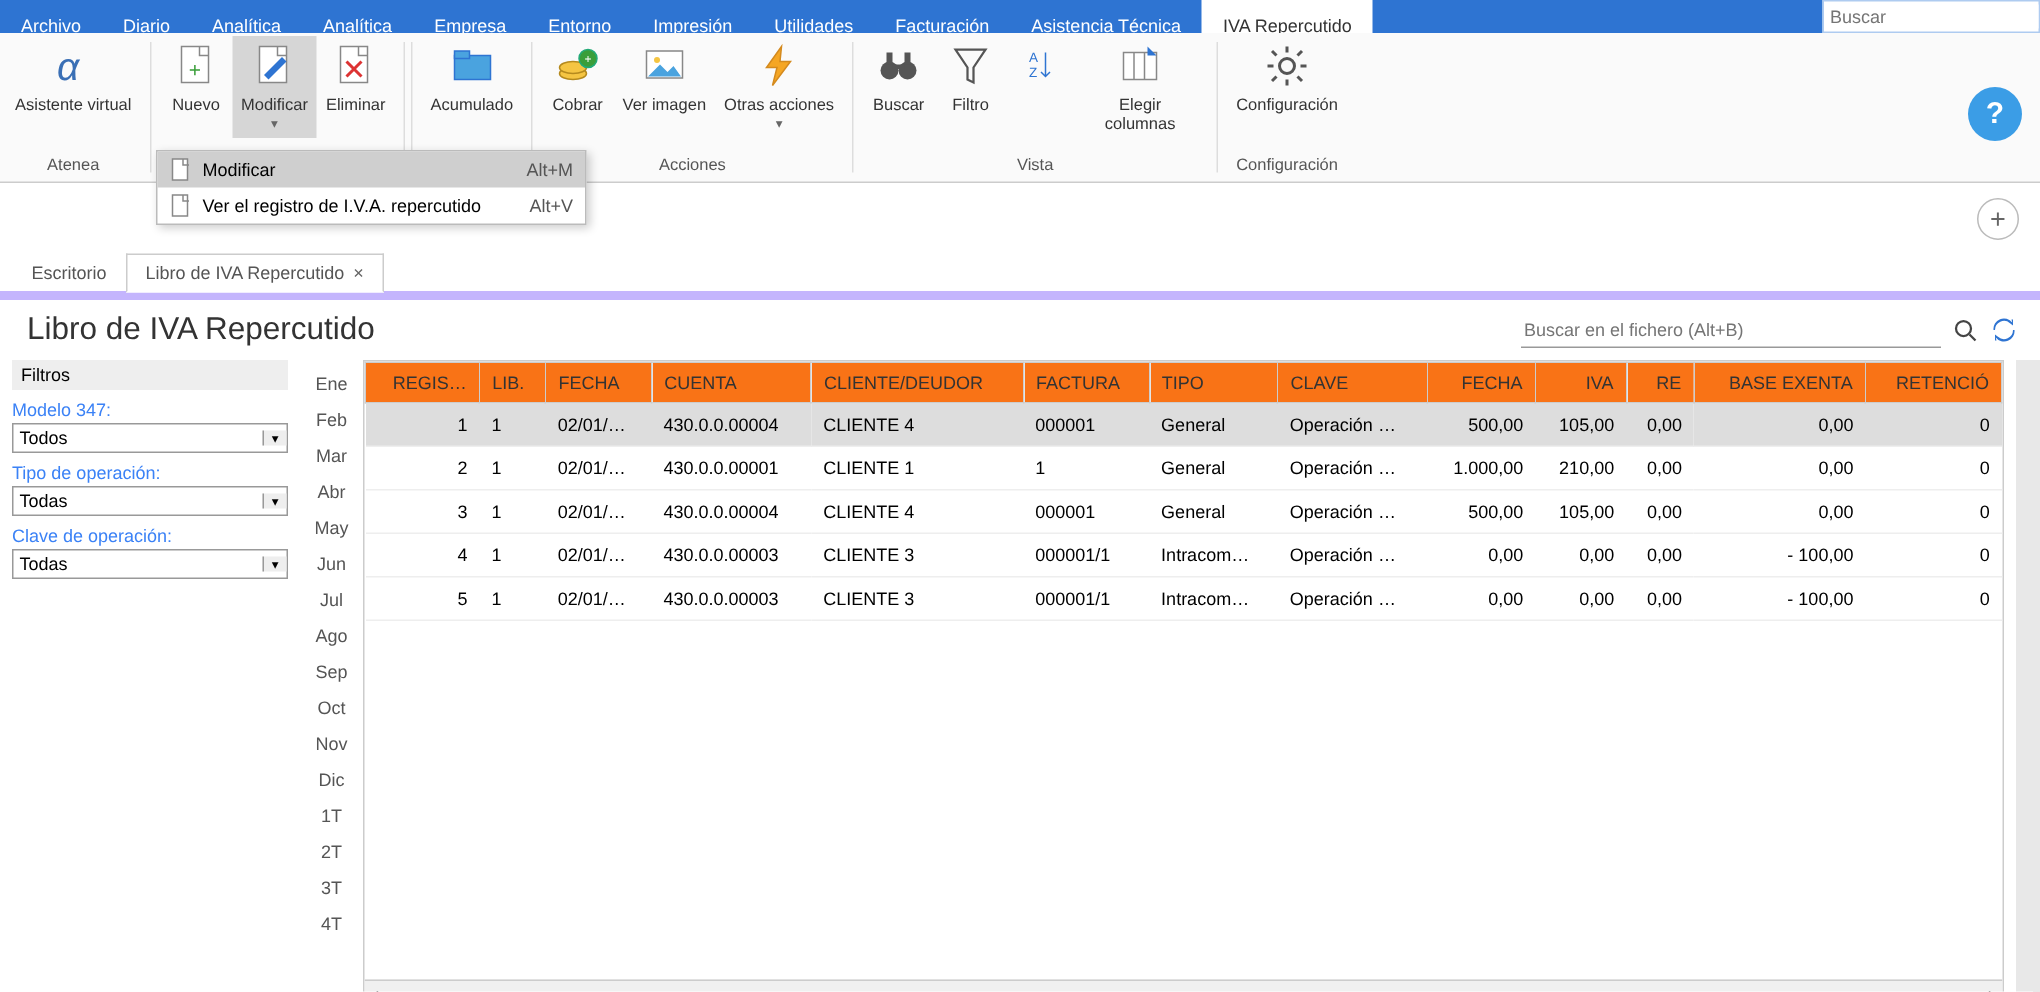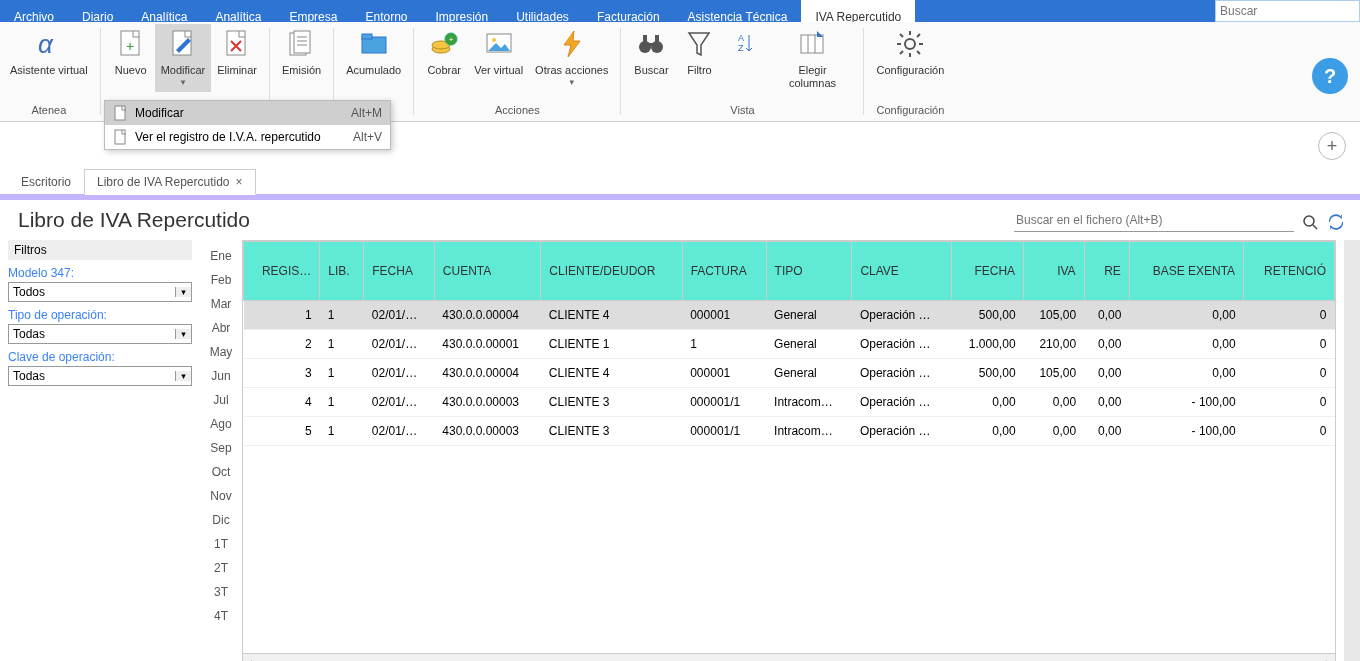--- a/index.html
+++ b/index.html
@@ -40,41 +40,41 @@
 
 
 .doc-tabs { display:flex; align-items:flex-end; height:30px; padding-left:8px; border-bottom:6px solid #c4b5fd; margin-top:48px; font-size:12px;}
 .doc-tab { padding:5px 12px; color:#555; cursor:pointer; border:1px solid transparent; position:relative; top:1px;}
 .doc-tab.active { background:#fff; border:1px solid #ccc; border-bottom:1px solid #fff;}
 .doc-tab .close-x { margin-left:6px; color:#666; cursor:pointer;}
 
 
 .page-head { display:flex; align-items:center; padding:8px 14px 8px 18px;}
 .page-title { font-size:21px; color:#333; flex:1;}
-.file-search { display:flex; align-items:flex-end; gap:6px;}
+.file-search { display:flex; align-items:center; gap:6px;}
 .file-search input { width:280px; border:none; border-bottom:1px solid #999; font-size:12px; padding:4px 2px; outline:none; color:#888;}
 .file-search .icon-btn { width:20px; height:20px; display:flex; align-items:center; justify-content:center; cursor:pointer; color:#444;}
 .file-search .refresh { color:#2e74d2;}
 
 
 .main { display:flex; height:430px; }
 .filters-panel { width:200px; padding:0 8px; font-size:12px; }
 .filters-panel .panel-title { background:#eee; padding:3px 6px; font-weight:normal; margin-bottom:6px;}
 .filters-panel .field-label { margin:4px 0 2px 0; color:#3b82f6;}
 .filters-panel .combo { display:flex; border:1px solid #999; height:20px; align-items:center; background:#fff; margin-bottom:6px;}
 .filters-panel .combo span { flex:1; padding:0 4px;}
 .filters-panel .combo .arrow { width:16px; text-align:center; background:#eee; border-left:1px solid #999; font-size:9px; cursor:pointer;}
 
 .months-col { width:42px; padding-top:4px;}
 .months-col .m-item { font-size:12px; color:#555; text-align:center; padding:5px 0; cursor:pointer;}
 
 .table-wrap { flex:1; display:flex; flex-direction:column; border:1px solid #ccc; margin-right:8px; overflow:hidden;}
 .grid { flex:1; overflow:auto;}
 table.data { border-collapse:collapse; width:100%; font-size:12px;}
-table.data th { background:#5eead4; border:1px solid #ccc; padding:22px 8px; text-align:left; font-weight:normal; color:#333; white-space:nowrap; position:sticky; top:0;}
+table.data th { background:#f97316; border:1px solid #ccc; padding:6px 8px; text-align:left; font-weight:normal; color:#333; white-space:nowrap; position:sticky; top:0;}
 table.data th.num, table.data td.num { text-align:right;}
 table.data td { border-bottom:1px solid #eee; padding:7px 8px; white-space:nowrap;}
 table.data tr.selected td { background:#ddd;}
 .hscroll { height:16px; background:#f0f0f0; border-top:1px solid #ccc; position:relative;}
 .hscroll .arrow { position:absolute; top:0; width:16px; height:16px; display:flex; align-items:center; justify-content:center; font-size:10px; color:#555; cursor:pointer;}
 .hscroll .arrow.left { left:0; }
 .hscroll .arrow.right { right:0;}
 .vscroll-stub { width:16px; background:#e8e8e8;}
 
 svg { display:block;}
@@ -148,37 +148,20 @@
                 <path d="M16 2v6h6" fill="none" stroke="#888"></path>
                 <path d="M8 12 L18 22 M18 12 L8 22" stroke="#d33" stroke-width="2"></path>
               </svg>
             </div>
             <div class="label">Eliminar</div>
           </div>
         </div>
         <div class="group-label"></div>
       </div>
       <div class="ribbon-sep"></div>
-      <div class="ribbon-group">
-        <div class="items">
-          <div class="ribbon-btn">
-            <div class="icon-box">
-              <svg width="28" height="30" viewBox="0 0 28 30">
-                <rect x="2" y="4" width="16" height="22" fill="#fff" stroke="#888"></rect>
-                <rect x="6" y="2" width="16" height="22" fill="#fff" stroke="#888"></rect>
-                <line x1="9" y1="8" x2="19" y2="8" stroke="#888"></line>
-                <line x1="9" y1="12" x2="19" y2="12" stroke="#888"></line>
-                <line x1="9" y1="16" x2="19" y2="16" stroke="#888"></line>
-              </svg>
-            </div>
-            <div class="label">Emisión</div>
-          </div>
-        </div>
-        <div class="group-label"></div>
-      </div>
       <div class="ribbon-sep"></div>
       <div class="ribbon-group">
         <div class="items">
           <div class="ribbon-btn">
             <div class="icon-box">
               <svg width="30" height="30" viewBox="0 0 30 30">
                 <rect x="3" y="8" width="24" height="16" fill="#4aa3df" stroke="#2e74d2"></rect>
                 <rect x="3" y="5" width="10" height="5" fill="#4aa3df" stroke="#2e74d2"></rect>
               </svg>
             </div>
@@ -202,21 +185,21 @@
             <div class="label">Cobrar</div>
           </div>
           <div class="ribbon-btn">
             <div class="icon-box">
               <svg width="30" height="30" viewBox="0 0 30 30">
                 <rect x="3" y="5" width="24" height="18" fill="#fff" stroke="#888"></rect>
                 <circle cx="10" cy="11" r="2" fill="#f5c542"></circle>
                 <path d="M4 22 L12 14 L17 19 L21 15 L26 22 Z" fill="#4aa3df"></path>
               </svg>
             </div>
-            <div class="label">Ver virtual</div>
+            <div class="label">Ver imagen</div>
           </div>
           <div class="ribbon-btn">
             <div class="icon-box">
               <svg width="28" height="30" viewBox="0 0 28 30">
                 <path d="M16 2 L6 16 H13 L10 28 L22 12 H15 Z" fill="#f5a623" stroke="#d48a1e"></path>
               </svg>
             </div>
             <div class="label">Otras acciones</div>
             <div class="dropdown-arrow">▾</div>
           </div>

